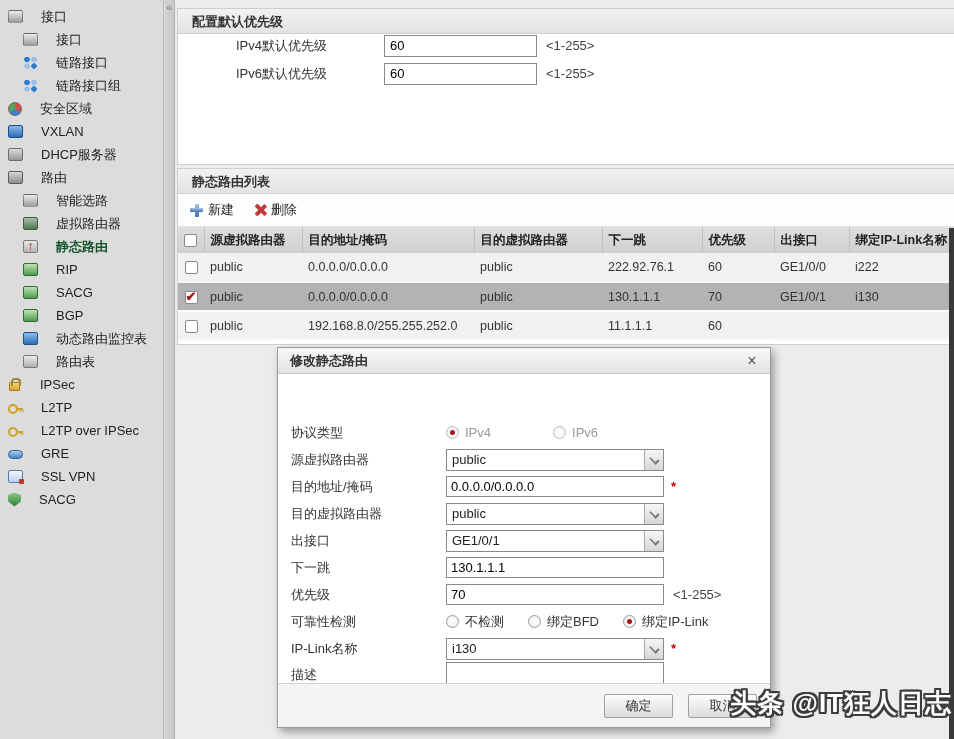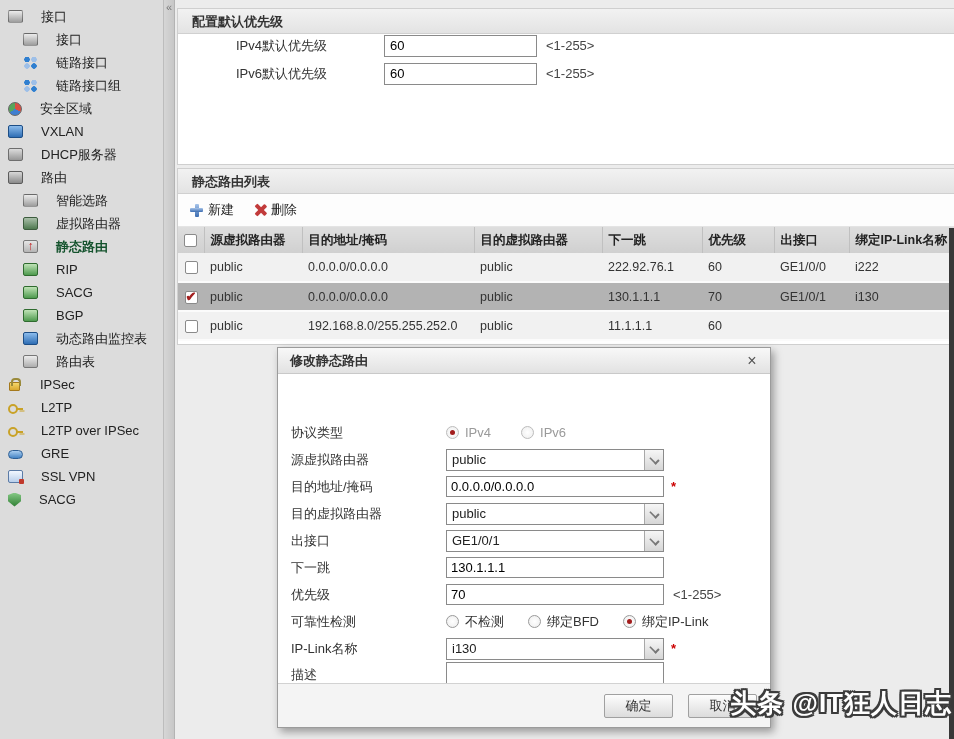--- a/index.html
+++ b/index.html
@@ -146,21 +146,21 @@
   .radio { display: inline-block; width: 13px; height: 13px; border-radius: 50%;
       border: 1px solid #9a9a9a; background: radial-gradient(#fff,#ececec);
       position: relative; margin-right: 6px; vertical-align: -2px; cursor: pointer; }
   .radio.on::after { content:''; position:absolute; left:3px; top:3px; width:5px;
       height:5px; border-radius:50%; background:#a21c1c; }
   .radio.dis { border-color: #bcbcbc; }
   .ropt { display: flex; align-items: center; }
   .ropt .rlbl { color: #333; }
   .ropt.dis .rlbl { color: #9a9a9a; }
   .rgroup { display: flex; }
-  .rgroup.proto { gap: 30px; }
+  .rgroup.proto { gap: 62px; }
   .rgroup.detect { gap: 24px; }
   .dtextarea { width: 218px; height: 55px; border: 1px solid #8a8a8a;
       resize: none; font-family: inherit; font-size: 13px; padding: 2px 4px; }
   .dlg-ft { position: absolute; left: 0; right: 0; bottom: 0; height: 44px;
       background: #f4f4f4; border-top: 1px solid #d2d2d2; }
   .btn-std { position: absolute; top: 10px; width: 69px; height: 24px;
       background: linear-gradient(#fdfdfd,#dcdcdc); border: 1px solid #a0a0a0;
       border-radius: 2px; font-size: 13px; color: #333; font-family: inherit;
       cursor: pointer; }
   #btn-ok { left: 326px; font-family: Liberation Serif, serif; }

